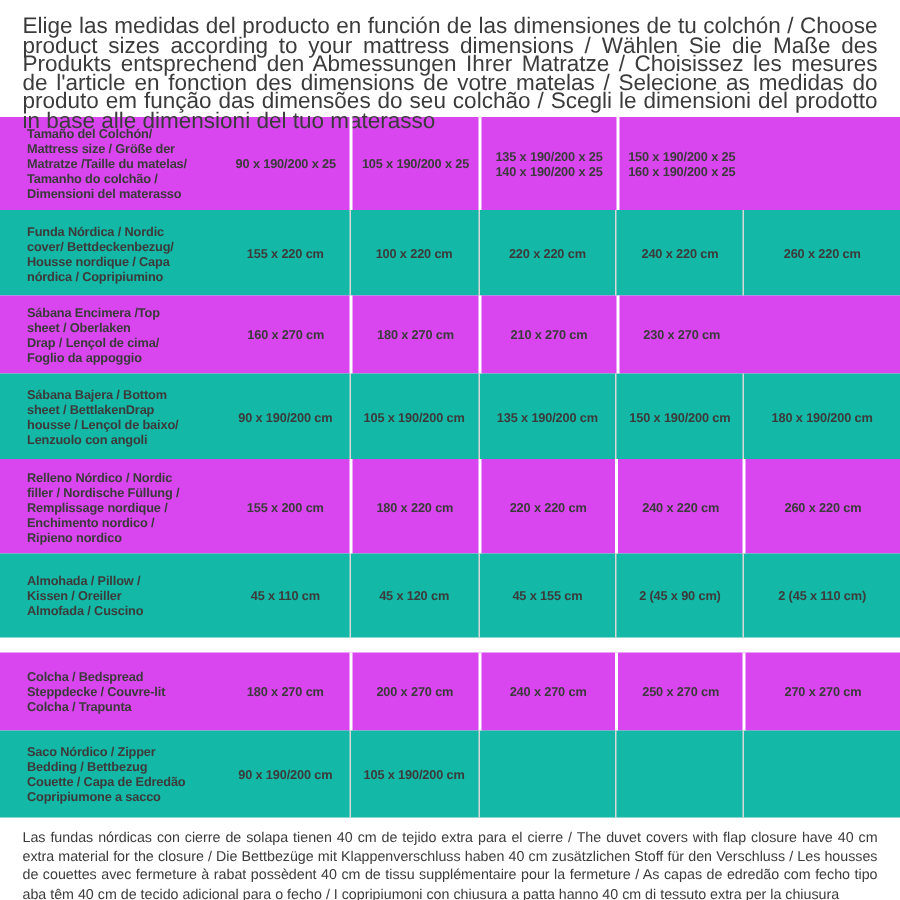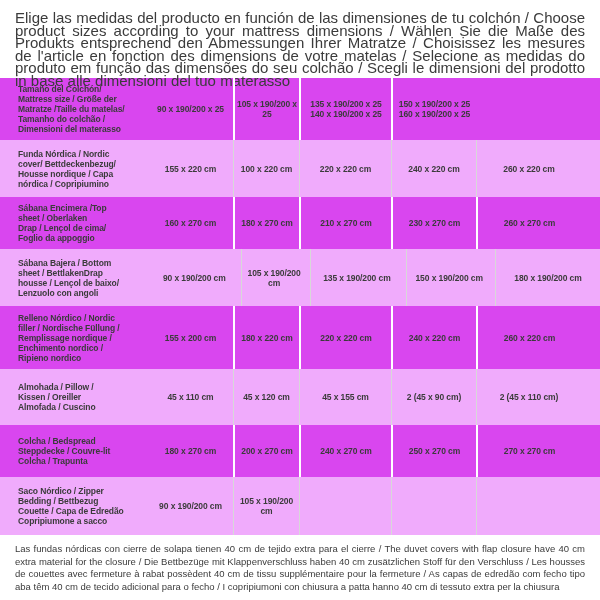--- a/index.html
+++ b/index.html
@@ -19,21 +19,21 @@
     font-weight: 400;
     text-align: justify;
     color: #3b3b3b;
     height: 56px;
   }
 
   .size-table { width: 600px; margin-top: 10px; }
 
   .t-row { display: flex; width: 600px; align-items: stretch; }
   .t-row.gray  { background: #d946ef; }
-  .t-row.white { background: #f0abfc; }
+  .t-row.white { background: #14b8a6; }
 
   .cell {
     display: flex; align-items: center;
     font-weight: 700;
     font-size: 8.5px;
     line-height: 10px;
   }
   .label-cell {
     width: 148px;
     padding: 6px 4px 6px 18px;
@@ -43,35 +43,35 @@
     letter-spacing: -0.1px;
   }
   .val-cell {
     justify-content: center;
     text-align: center;
     white-space: pre-line;
     padding: 4px 1px;
     letter-spacing: -0.1px;
   }
   .c1 { width: 85px; }
-  .c2 { width: 66px; }
+  .c2 { width: 86px; }
   .c3 { width: 92px; }
   .c4 { width: 85px; }
   .c5 { width: 105px; }
   
   .t-row.gray  .val-cell + .val-cell { border-left: 2px solid #ffffff; }
   .t-row.white .val-cell + .val-cell { border-left: 1px solid #d8d8d8; }
 
   .r0 { min-height: 60px; }
   .r1 { min-height: 57px; }
   .r2 { min-height: 52px; }
   .r3 { min-height: 57px; justify-content: space-between; }
   .r4 { min-height: 63px; }
   .r5 { min-height: 56px; }
-  .r6 { min-height: 52px; }
+  .r6 { min-height: 52px; margin-top: 10px; }
   .r7 { min-height: 58px; }
 
   .footnote {
     margin: 8px 15px 0 15px;
     font-size: 9.5px;
     line-height: 12.5px;
     font-weight: 400;
     text-align: justify;
     color: #3b3b3b;
   }
@@ -113,21 +113,20 @@
 
     <div class="t-row gray r2">
       <div class="cell label-cell">Sábana Encimera /Top
 sheet / Oberlaken
 Drap / Lençol de cima/
 Foglio da appoggio</div>
       <div class="cell val-cell c1">160 x 270 cm</div>
       <div class="cell val-cell c2">180 x 270 cm</div>
       <div class="cell val-cell c3">210 x 270 cm</div>
       <div class="cell val-cell c4">230 x 270 cm</div>
-      <div class="cell val-cell c5">260 x 270 cm</div>
     </div>
 
     <div class="t-row white r3">
       <div class="cell label-cell">Sábana Bajera / Bottom
 sheet / BettlakenDrap
 housse / Lençol de baixo/
 Lenzuolo con angoli</div>
       <div class="cell val-cell c1">90 x 190/200 cm</div>
       <div class="cell val-cell c2">105 x 190/200 cm</div>
       <div class="cell val-cell c3">135 x 190/200 cm</div>

